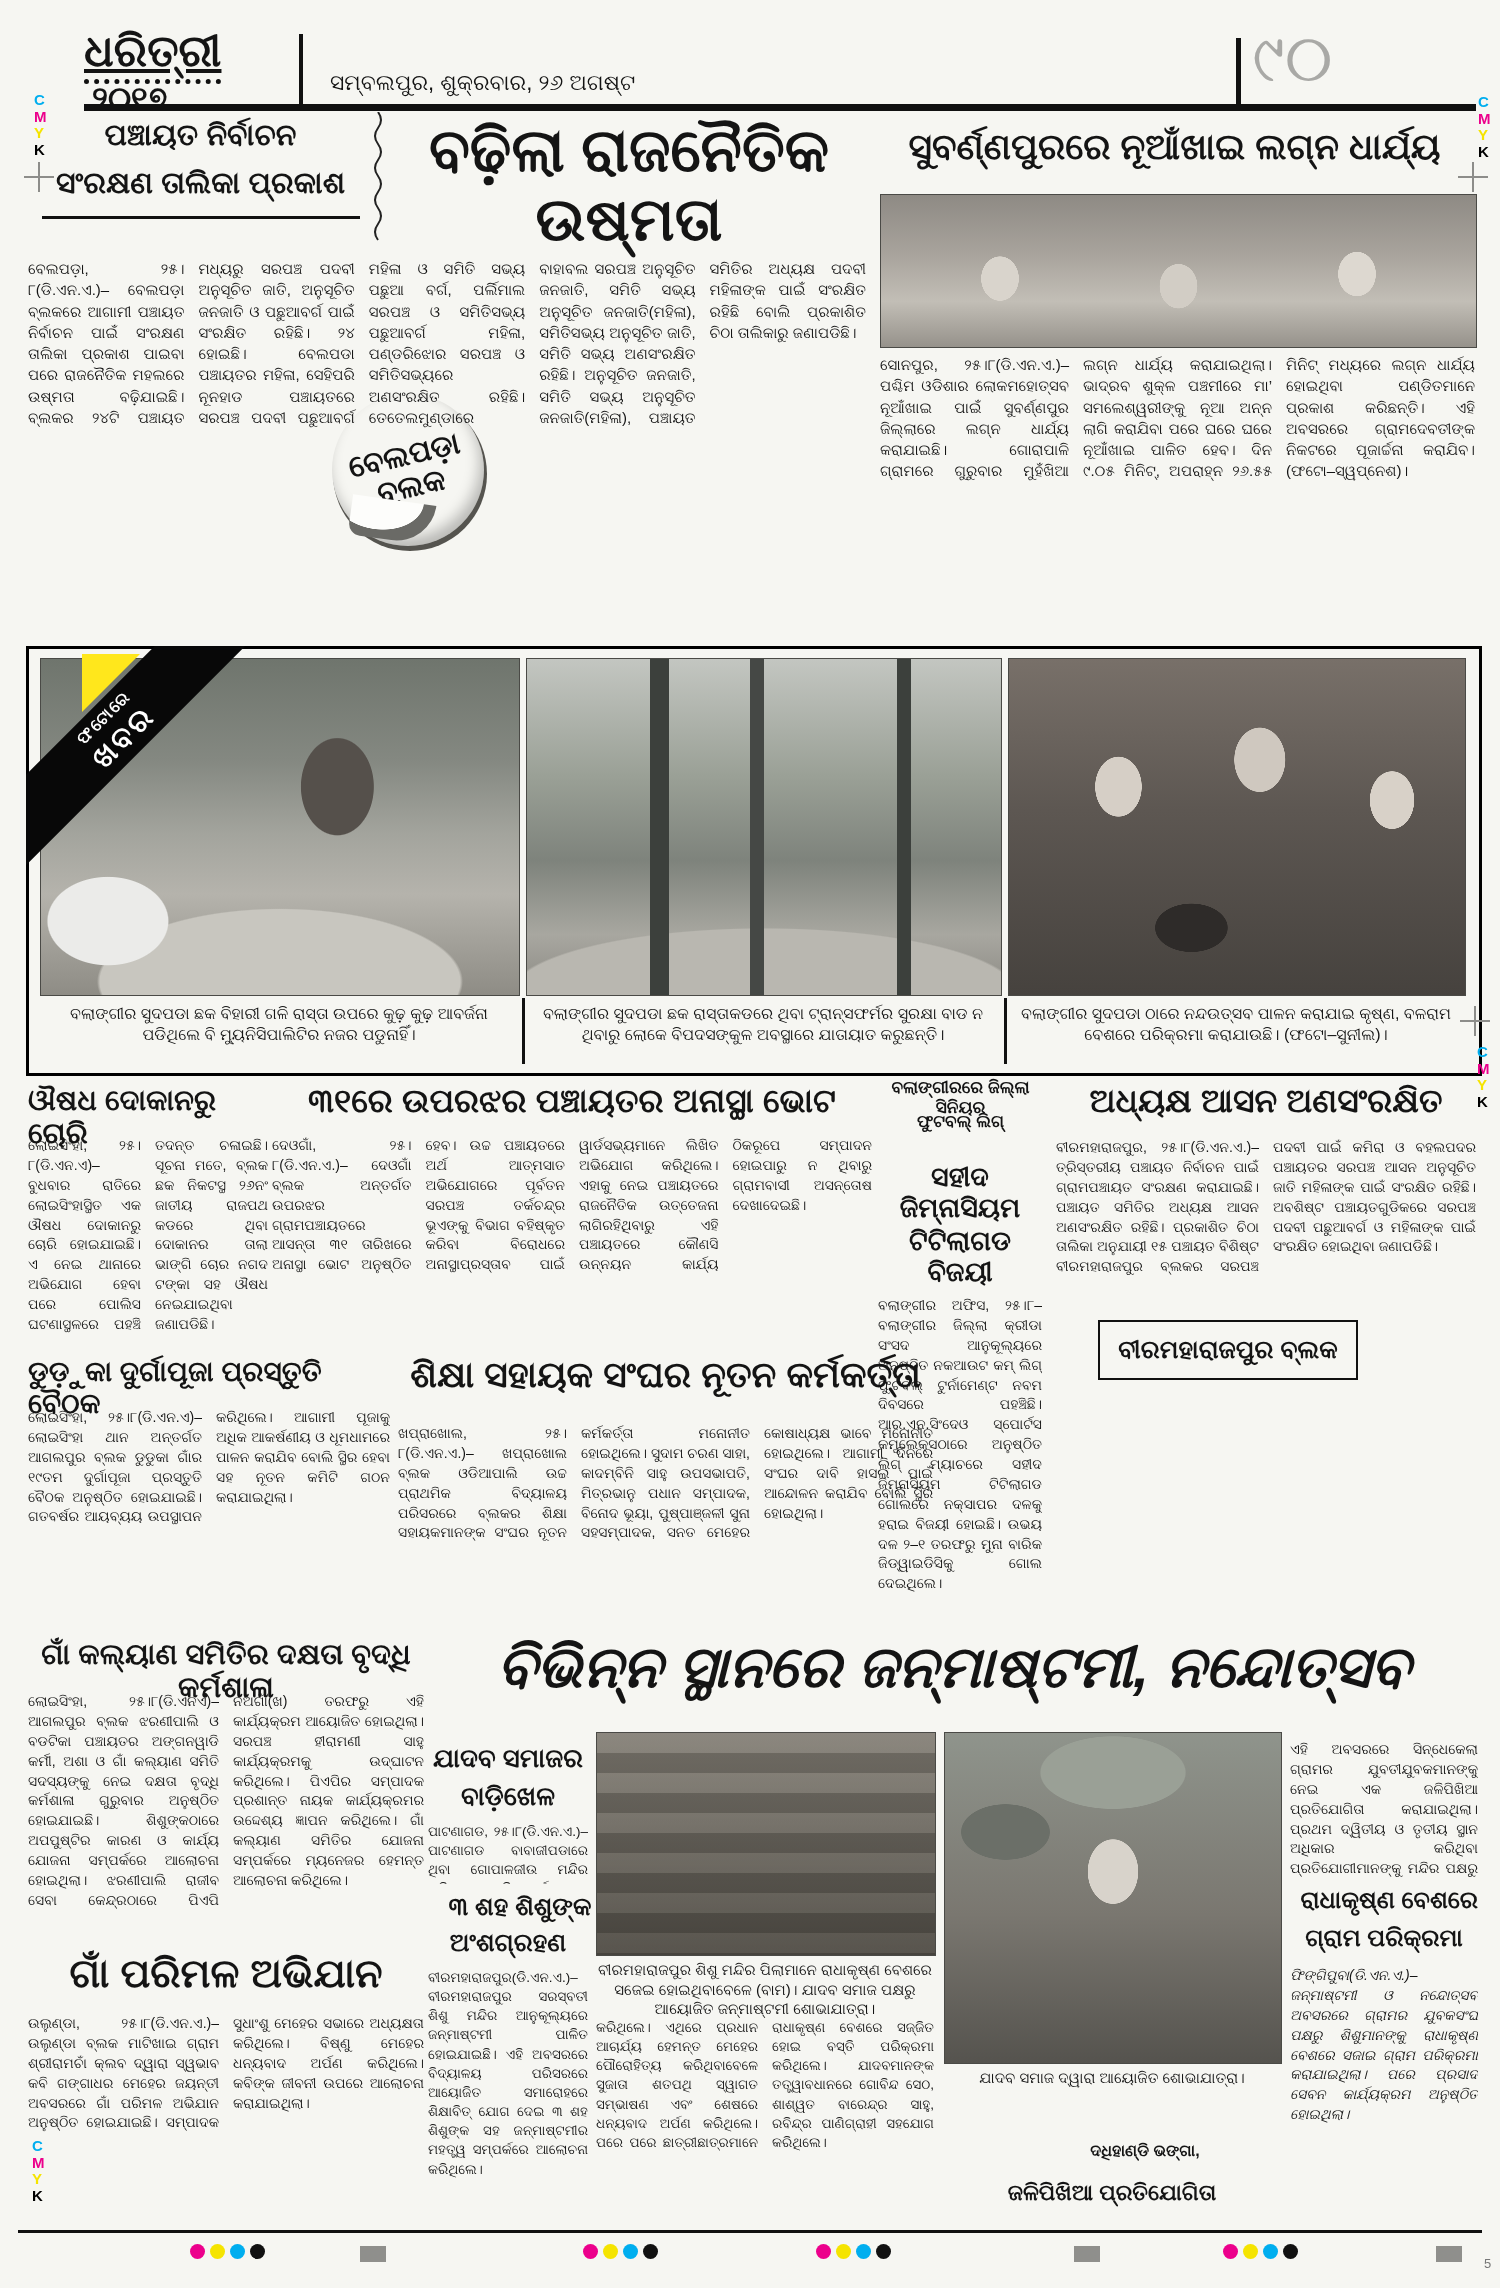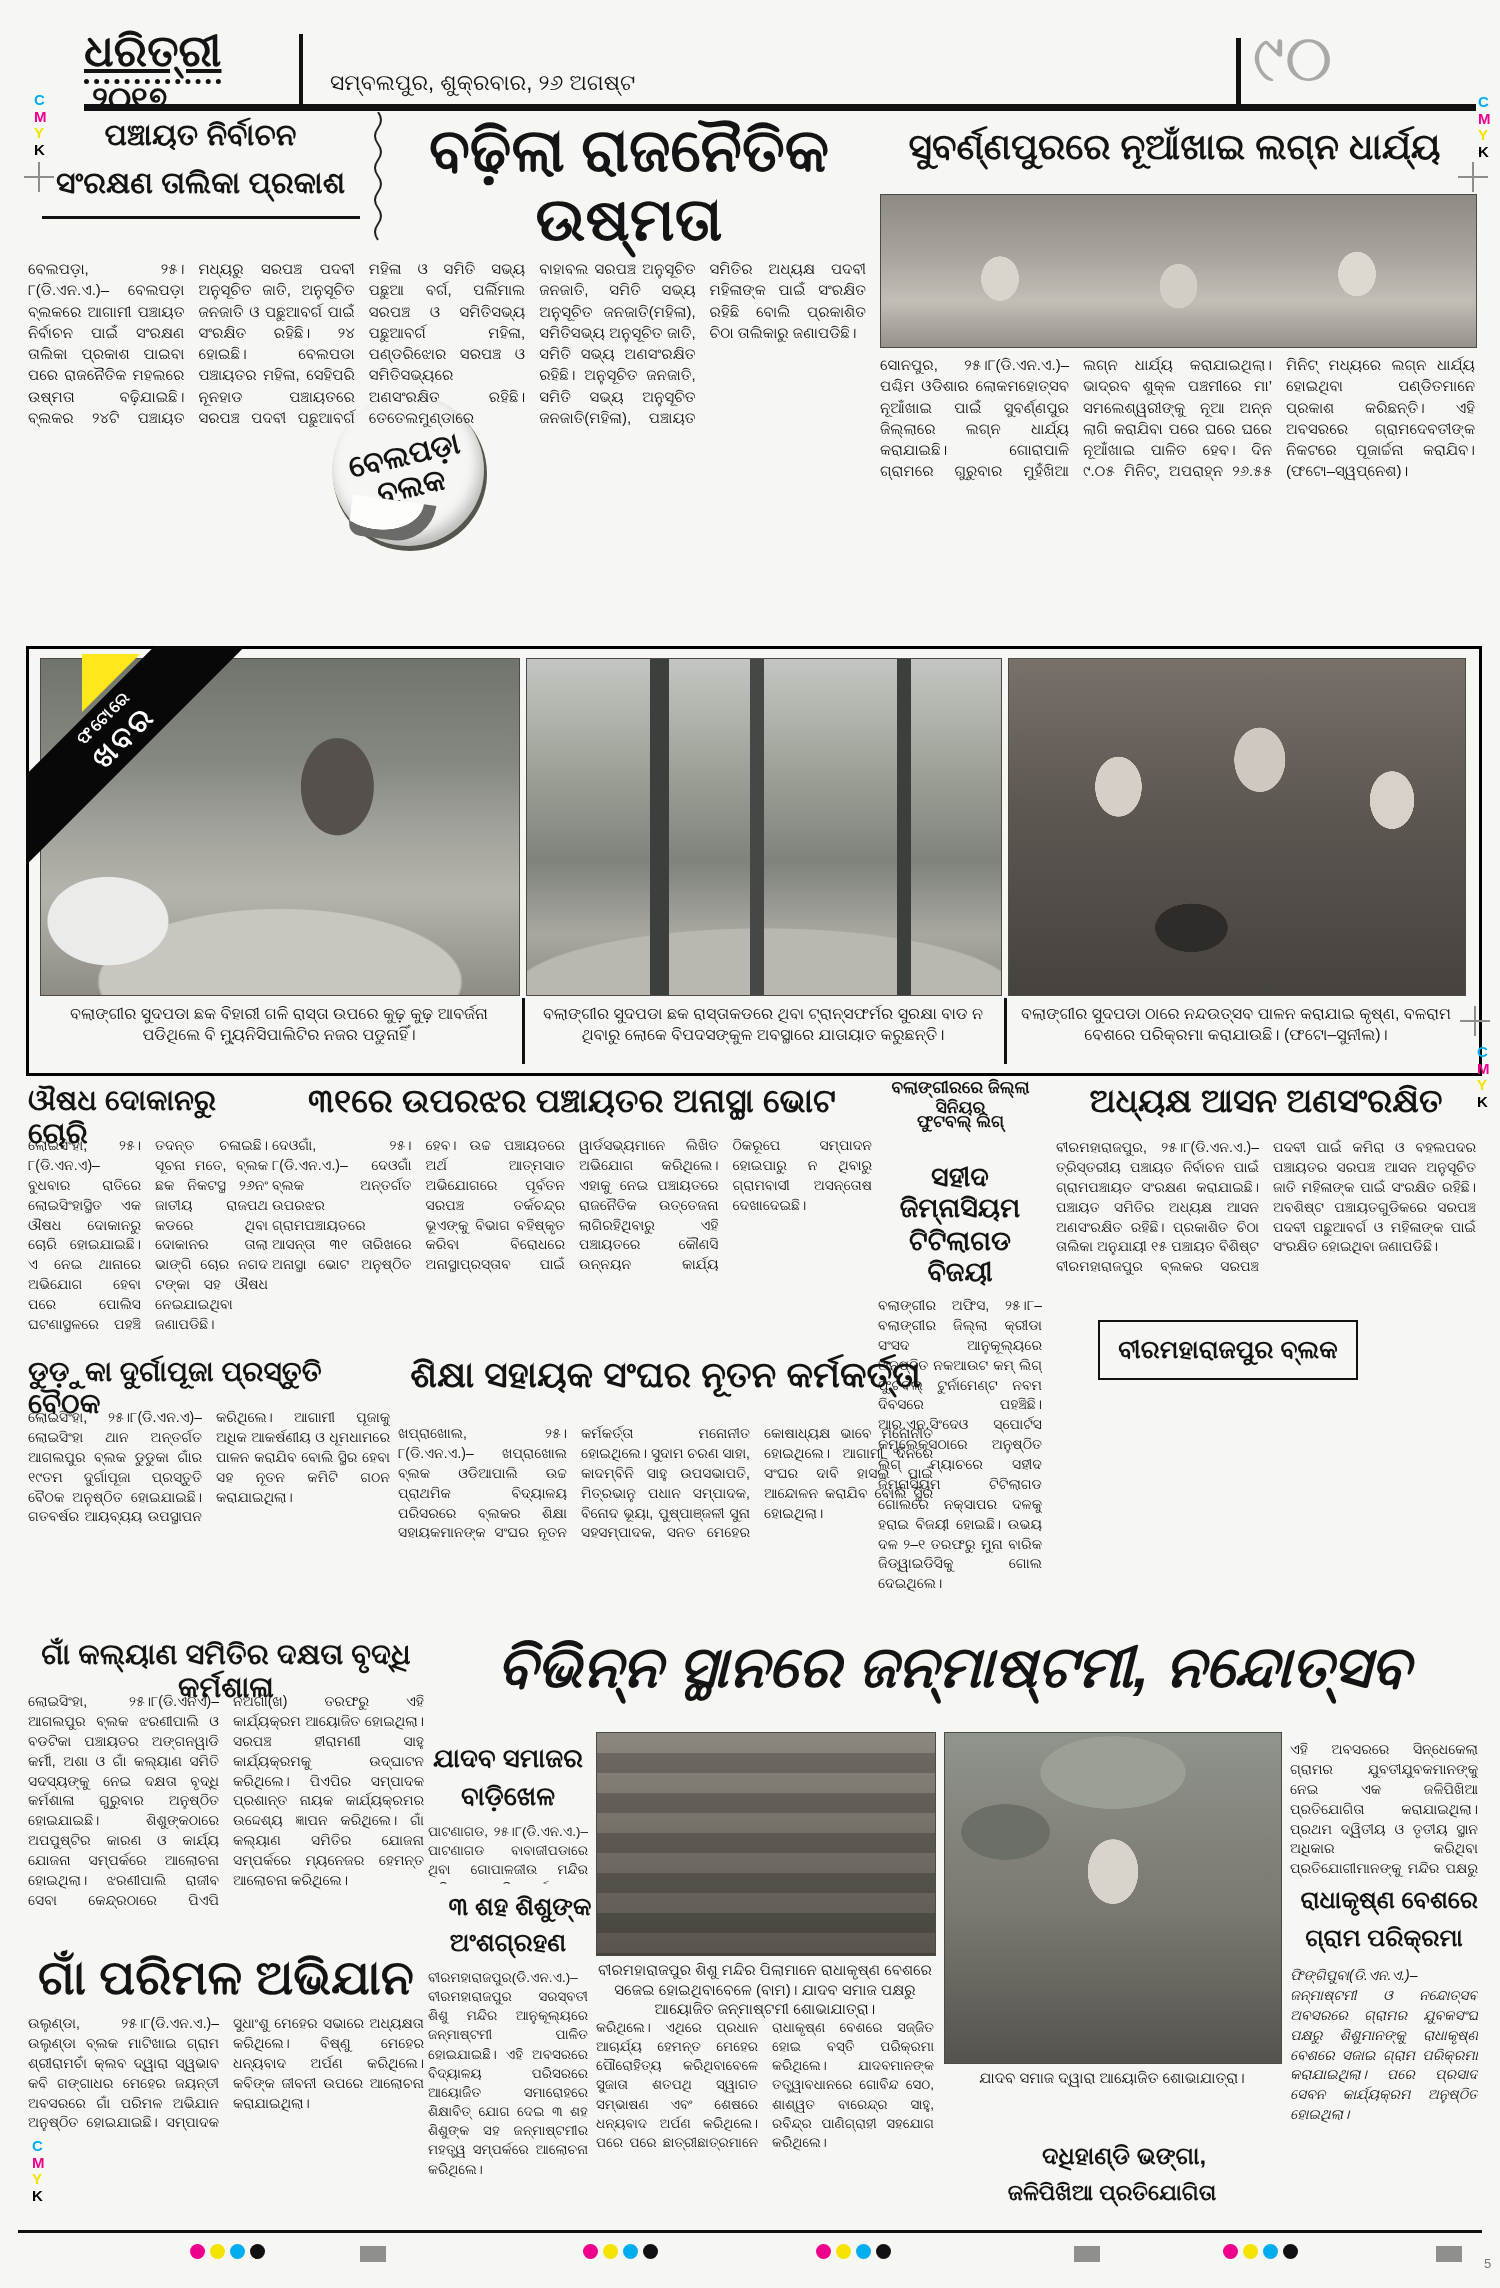--- a/index.html
+++ b/index.html
@@ -163,38 +163,38 @@
   <div class="abs body c2" style="left:1056px;top:1138px;width:420px;height:484px;font-size:14px;">ବୀରମହାରାଜପୁର, ୨୫।୮(ଡି.ଏନ.ଏ.)– ତ୍ରିସ୍ତରୀୟ ପଞ୍ଚାୟତ ନିର୍ବାଚନ ପାଇଁ ଗ୍ରାମପଞ୍ଚାୟତ ସଂରକ୍ଷଣ କରାଯାଇଛି। ପଞ୍ଚାୟତ ସମିତିର ଅଧ୍ୟକ୍ଷ ଆସନ ଅଣସଂରକ୍ଷିତ ରହିଛି। ପ୍ରକାଶିତ ଚିଠା ତାଲିକା ଅନୁଯାୟୀ ୧୫ ପଞ୍ଚାୟତ ବିଶିଷ୍ଟ ବୀରମହାରାଜପୁର ବ୍ଲକର ସରପଞ୍ଚ ପଦବୀ ପାଇଁ କମିରା ଓ ବହଲପଦର ପଞ୍ଚାୟତର ସରପଞ୍ଚ ଆସନ ଅନୁସୂଚିତ ଜାତି ମହିଳାଙ୍କ ପାଇଁ ସଂରକ୍ଷିତ ରହିଛି। ଅବଶିଷ୍ଟ ପଞ୍ଚାୟତଗୁଡିକରେ ସରପଞ୍ଚ ପଦବୀ ପଛୁଆବର୍ଗ ଓ ମହିଳାଙ୍କ ପାଇଁ ସଂରକ୍ଷିତ ହୋଇଥିବା ଜଣାପଡିଛି।</div>
   <div class="abs blockbox" style="left:1098px;top:1320px;width:256px;height:56px;">ବୀରମହାରାଜପୁର ବ୍ଲକ</div>
 
   <div class="abs hl" style="left:28px;top:1356px;width:362px;font-size:28px;">ଡୁଡ଼ୁକା ଦୁର୍ଗାପୂଜା ପ୍ରସ୍ତୁତି ବୈଠକ</div>
   <div class="abs body c2" style="left:28px;top:1408px;width:362px;height:212px;font-size:14px;">ଲୋଇସିଂହା, ୨୫।୮(ଡି.ଏନ.ଏ)– ଲୋଇସିଂହା ଥାନ ଅନ୍ତର୍ଗତ ଆଗଲପୁର ବ୍ଲକ ଡୁଡୁକା ଗାଁର ୧୯ତମ ଦୁର୍ଗାପୂଜା ପ୍ରସ୍ତୁତି ବୈଠକ ଅନୁଷ୍ଠିତ ହୋଇଯାଇଛି। ଗତବର୍ଷର ଆୟବ୍ୟୟ ଉପସ୍ଥାପନ କରିଥିଲେ। ଆଗାମୀ ପୂଜାକୁ ଅଧିକ ଆକର୍ଷଣୀୟ ଓ ଧୂମଧାମରେ ପାଳନ କରାଯିବ ବୋଲି ସ୍ଥିର ହେବା ସହ ନୂତନ କମିଟି ଗଠନ କରାଯାଇଥିଲା।</div>
   <div class="abs hl center" style="left:398px;top:1354px;width:535px;font-size:36px;">ଶିକ୍ଷା ସହାୟକ ସଂଘର ନୂତନ କର୍ମକର୍ତ୍ତା</div>
   <div class="abs body c3" style="left:398px;top:1424px;width:535px;height:196px;font-size:14px;">ଖପ୍ରାଖୋଲ, ୨୫।୮(ଡି.ଏନ.ଏ.)– ଖପ୍ରାଖୋଲ ବ୍ଲକ ଓଡିଆପାଲି ଉଚ୍ଚ ପ୍ରାଥମିକ ବିଦ୍ୟାଳୟ ପରିସରରେ ବ୍ଲକର ଶିକ୍ଷା ସହାୟକମାନଙ୍କ ସଂଘର ନୂତନ କର୍ମକର୍ତ୍ତା ମନୋନୀତ ହୋଇଥିଲେ। ସୁଦାମ ଚରଣ ସାହା, କାଦମ୍ବିନି ସାହୁ ଉପସଭାପତି, ମିତ୍ରଭାନୁ ପଧାନ ସମ୍ପାଦକ, ବିନୋଦ ଭୂୟା, ପୁଷ୍ପାଞ୍ଜଳୀ ସୁନା ସହସମ୍ପାଦକ, ସନତ ମେହେର କୋଷାଧ୍ୟକ୍ଷ ଭାବେ ମନୋନୀତ ହୋଇଥିଲେ। ଆଗାମୀ ଦିନରେ ସଂଘର ଦାବି ହାସଲ ପାଇଁ ଆନ୍ଦୋଳନ କରାଯିବ ବୋଲି ସ୍ଥିର ହୋଇଥିଲା।</div>
 
   <div class="abs hl center" style="left:28px;top:1638px;width:396px;font-size:29px;">ଗାଁ କଲ୍ୟାଣ ସମିତିର ଦକ୍ଷତା ବୃଦ୍ଧି କର୍ମଶାଳା</div>
   <div class="abs body c2" style="left:28px;top:1692px;width:396px;height:250px;font-size:14px;">ଲୋଇସିଂହା, ୨୫।୮(ଡି.ଏନଏ)– ଆଗଲପୁର ବ୍ଲକ ଝରଣୀପାଲି ଓ ବଡଟିକା ପଞ୍ଚାୟତର ଅଙ୍ଗନୱାଡି କର୍ମୀ, ଅଶା ଓ ଗାଁ କଲ୍ୟାଣ ସମିତି ସଦସ୍ୟଙ୍କୁ ନେଇ ଦକ୍ଷତା ବୃଦ୍ଧି କର୍ମଶାଳା ଗୁରୁବାର ଅନୁଷ୍ଠିତ ହୋଇଯାଇଛି। ଶିଶୁଙ୍କଠାରେ ଅପପୁଷ୍ଟିର କାରଣ ଓ କାର୍ଯ୍ୟ ଯୋଜନା ସମ୍ପର୍କରେ ଆଲୋଚନା ହୋଇଥିଲା। ଝରଣୀପାଲି ରାଜୀବ ସେବା କେନ୍ଦ୍ରଠାରେ ପିଏପି ନଅଗାଁ(ଖ) ତରଫରୁ ଏହି କାର୍ଯ୍ୟକ୍ରମ ଆୟୋଜିତ ହୋଇଥିଲା। ସରପଞ୍ଚ ହୀରାମଣୀ ସାହୁ କାର୍ଯ୍ୟକ୍ରମକୁ ଉଦ୍‍ଘାଟନ କରିଥିଲେ। ପିଏପିର ସମ୍ପାଦକ ପ୍ରଶାନ୍ତ ନାୟକ କାର୍ଯ୍ୟକ୍ରମର ଉଦ୍ଦେଶ୍ୟ ଜ୍ଞାପନ କରିଥିଲେ। ଗାଁ କଲ୍ୟାଣ ସମିତିର ଯୋଜନା ସମ୍ପର୍କରେ ମ୍ୟନେଜର ହେମନ୍ତ ଆଲୋଚନା କରିଥିଲେ।</div>
-  <div class="abs hl center" style="left:28px;top:1950px;width:396px;font-size:48px;">ଗାଁ ପରିମଳ ଅଭିଯାନ</div>
+  <div class="abs hl center" style="left:28px;top:1950px;width:396px;font-size:40px;">ଗାଁ ପରିମଳ ଅଭିଯାନ</div>
   <div class="abs body c2" style="left:28px;top:2014px;width:396px;height:214px;font-size:14px;">ଉଲୁଣ୍ଡା, ୨୫।୮(ଡି.ଏନ.ଏ.)– ଉଲୁଣ୍ଡା ବ୍ଲକ ମାଟିଖାଇ ଗ୍ରାମ ଶ୍ରୀରାମଚାଁ କ୍ଲବ ଦ୍ୱାରା ସ୍ୱଭାବ କବି ଗଙ୍ଗାଧର ମେହେର ଜୟନ୍ତୀ ଅବସରରେ ଗାଁ ପରିମଳ ଅଭିଯାନ ଅନୁଷ୍ଠିତ ହୋଇଯାଇଛି। ସମ୍ପାଦକ ସୁଧାଂଶୁ ମେହେର ସଭାରେ ଅଧ୍ୟକ୍ଷତା କରିଥିଲେ। ବିଷ୍ଣୁ ମେହେର ଧନ୍ୟବାଦ ଅର୍ପଣ କରିଥିଲେ। କବିଙ୍କ ଜୀବନୀ ଉପରେ ଆଲୋଚନା କରାଯାଇଥିଲା।</div>
 
   <div class="abs hl center" style="left:430px;top:1634px;width:1047px;font-size:58px;font-style:italic;">ବିଭିନ୍ନ ସ୍ଥାନରେ ଜନ୍ମାଷ୍ଟମୀ, ନନ୍ଦୋତ୍ସବ</div>
   <div class="abs subhead" style="left:428px;top:1744px;width:160px;font-size:26px;">ଯାଦବ ସମାଜର</div>
   <div class="abs subhead" style="left:428px;top:1782px;width:160px;font-size:26px;text-align:center;">ବାଡ଼ିଖେଳ</div>
   <div class="abs body" style="left:428px;top:1822px;width:160px;height:62px;font-size:13.5px;">ପାଟଣାଗଡ, ୨୫।୮(ଡି.ଏନ.ଏ.)– ପାଟଣାଗଡ ବାବାଜୀପଡାରେ ଥିବା ଗୋପାଳଜୀଉ ମନ୍ଦିର ପରିସରରେ ଚଳିତ ବର୍ଷ ଯାଦବ ସମାଜ ପକ୍ଷରୁ ଜନ୍ମାଷ୍ଟମୀ ଓ ନନ୍ଦୋତ୍ସବ ଗତ ଦୁଇ ଦିନ ଧରି ପାଳିତ ହୋଇଯାଇଛି। ବୁଧବାର ସମାଜ ପକ୍ଷରୁ ଜନ୍ମାଷ୍ଟମୀ ପାଳିତ ହୋଇଥିବା ବେଳେ ଗୁରୁବାର ପୂର୍ବାହ୍ନରେ ମା’ ପାଟଣେଶ୍ୱରୀ, ସମଲେଶ୍ୱରୀ, ଦଶମତୀ ମନ୍ଦିରରେ ପୂଜାର୍ଚ୍ଚନା କରାଯାଇଥିଲା।</div>
   <div class="abs subhead" style="left:440px;top:1892px;width:160px;font-size:25px;">୩ ଶହ ଶିଶୁଙ୍କ</div>
   <div class="abs subhead" style="left:428px;top:1928px;width:160px;font-size:25px;">ଅଂଶଗ୍ରହଣ</div>
   <div class="abs body" style="left:428px;top:1968px;width:160px;height:260px;font-size:13.5px;">ବୀରମହାରାଜପୁର(ଡି.ଏନ.ଏ.)– ବୀରମହାରାଜପୁର ସରସ୍ବତୀ ଶିଶୁ ମନ୍ଦିର ଆନୁକୂଲ୍ୟରେ ଜନ୍ମାଷ୍ଟମୀ ପାଳିତ ହୋଇଯାଇଛି। ଏହି ଅବସରରେ ବିଦ୍ୟାଳୟ ପରିସରରେ ଆୟୋଜିତ ସମାରୋହରେ ଶିକ୍ଷାବିତ୍ ଯୋଗ ଦେଇ ୩ ଶହ ଶିଶୁଙ୍କ ସହ ଜନ୍ମାଷ୍ଟମୀର ମହତ୍ତ୍ୱ ସମ୍ପର୍କରେ ଆଲୋଚନା କରିଥିଲେ।</div>
 
   <div class="abs photo ph-group" style="left:596px;top:1732px;width:338px;height:222px;"></div>
   <div class="abs caption" style="left:596px;top:1960px;width:338px;font-size:15px;">ବୀରମହାରାଜପୁର ଶିଶୁ ମନ୍ଦିର ପିଲାମାନେ ରାଧାକୃଷ୍ଣ ବେଶରେ ସଜେଇ ହୋଇଥିବାବେଳେ (ବାମ)। ଯାଦବ ସମାଜ ପକ୍ଷରୁ ଆୟୋଜିତ ଜନ୍ମାଷ୍ଟମୀ ଶୋଭାଯାତ୍ରା।</div>
   <div class="abs body c2" style="left:596px;top:2018px;width:338px;height:208px;font-size:13.5px;">କରିଥିଲେ। ଏଥିରେ ପ୍ରଧାନ ଆଚାର୍ଯ୍ୟ ହେମନ୍ତ ମେହେର ପୌରୋହିତ୍ୟ କରିଥିବାବେଳେ ସୁଜାତା ଶତପଥି ସ୍ୱାଗତ ସମ୍ଭାଷଣ ଏବଂ ଶେଷରେ ଧନ୍ୟବାଦ ଅର୍ପଣ କରିଥିଲେ। ପରେ ପରେ ଛାତ୍ରୀଛାତ୍ରମାନେ ରାଧାକୃଷ୍ଣ ବେଶରେ ସଜ୍ଜିତ ହୋଇ ବସ୍ତି ପରିକ୍ରମା କରିଥିଲେ। ଯାଦବମାନଙ୍କ ତତ୍ତ୍ୱାବଧାନରେ ଗୋବିନ୍ଦ ସେଠ, ଶାଶ୍ୱତ ବାରେନ୍ଦ୍ର ସାହୁ, ରବିନ୍ଦ୍ର ପାଣିଗ୍ରାହୀ ସହଯୋଗ କରିଥିଲେ।</div>
 
   <div class="abs photo ph-proc" style="left:944px;top:1732px;width:336px;height:330px;"></div>
   <div class="abs caption" style="left:944px;top:2068px;width:336px;font-size:15px;">ଯାଦବ ସମାଜ ଦ୍ୱାରା ଆୟୋଜିତ ଶୋଭାଯାତ୍ରା।</div>
-  <div class="abs subhead" style="left:956px;top:2142px;width:336px;font-size:24px;">ଦଧିହାଣ୍ଡି ଭଙ୍ଗା,</div>
+  <div class="abs subhead" style="left:977px;top:2142px;width:336px;font-size:16px;">ଦଧିହାଣ୍ଡି ଭଙ୍ଗା,</div>
   <div class="abs subhead" style="left:944px;top:2180px;width:336px;font-size:22px;">ଜଳିପିଖିଆ ପ୍ରତିଯୋଗିତା</div>
 
   <div class="abs body" style="left:1290px;top:1740px;width:188px;height:138px;font-size:14px;">ଏହି ଅବସରରେ ସିନ୍ଧେକେଲା ଗ୍ରାମର ଯୁବତୀଯୁବକମାନଙ୍କୁ ନେଇ ଏକ ଜଳିପିଖିଆ ପ୍ରତିଯୋଗିତା କରାଯାଇଥିଲା। ପ୍ରଥମ ଦ୍ୱିତୀୟ ଓ ତୃତୀୟ ସ୍ଥାନ ଅଧିକାର କରିଥିବା ପ୍ରତିଯୋଗୀମାନଙ୍କୁ ମନ୍ଦିର ପକ୍ଷରୁ ପୁରସ୍କୃତ କରାଯାଇଥିଲା।</div>
   <div class="abs subhead" style="left:1290px;top:1886px;width:188px;font-size:24px;text-align:right;">ରାଧାକୃଷ୍ଣ ବେଶରେ</div>
   <div class="abs subhead" style="left:1290px;top:1924px;width:188px;font-size:24px;">ଗ୍ରାମ ପରିକ୍ରମା</div>
   <div class="abs body" style="left:1290px;top:1966px;width:188px;height:262px;font-size:14px;font-style:italic;">ଫିଙ୍ଗିପୁବା(ଡି.ଏନ.ଏ.)– ଜନ୍ମାଷ୍ଟମୀ ଓ ନନ୍ଦୋତ୍ସବ ଅବସରରେ ଗ୍ରାମର ଯୁବକସଂଘ ପକ୍ଷରୁ ଶିଶୁମାନଙ୍କୁ ରାଧାକୃଷ୍ଣ ବେଶରେ ସଜାଇ ଗ୍ରାମ ପରିକ୍ରମା କରାଯାଇଥିଲା। ପରେ ପ୍ରସାଦ ସେବନ କାର୍ଯ୍ୟକ୍ରମ ଅନୁଷ୍ଠିତ ହୋଇଥିଲା।</div>
 
   <div class="abs cmyk" style="left:32px;top:2138px;">
     <span class="c">C</span>
     <span class="m">M</span>

